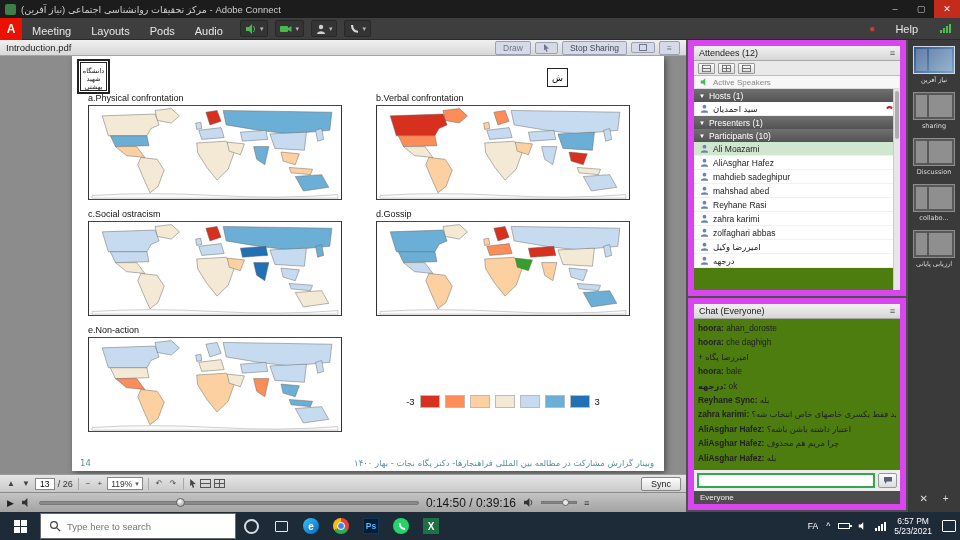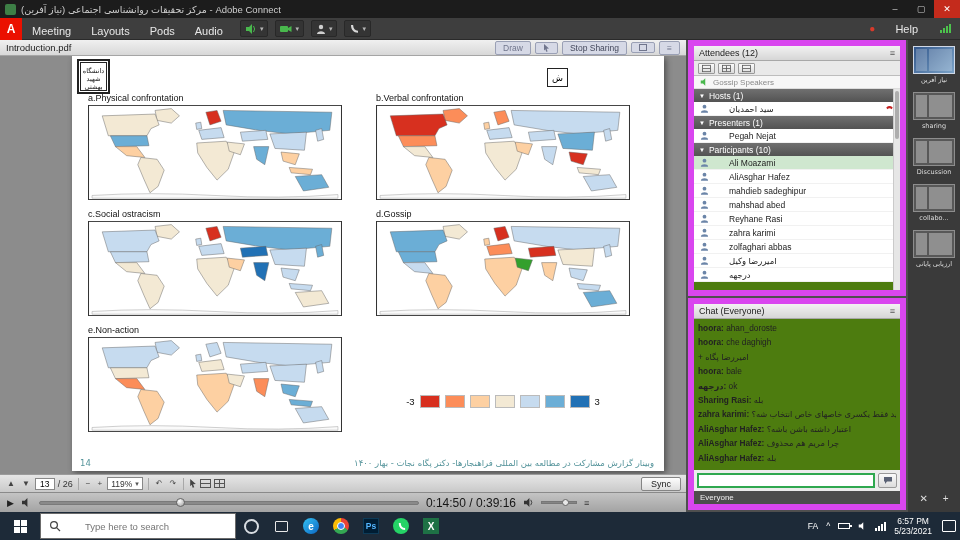--- a/index.html
+++ b/index.html
@@ -77,21 +77,21 @@
 .chat-pod{left:688px;top:298px;width:218px;height:212px}
 .pod-header{height:15px;background:linear-gradient(#f2f2f2,#d6d6d6);border-bottom:1px solid #a8a8a8;display:flex;align-items:center;padding:0 5px;color:#222;font-size:9px;flex:none}
 .pod-menu{margin-left:auto;color:#555;font-size:9px}
 .att-toolbar{height:15px;background:#e9e9e9;border-bottom:1px solid #bdbdbd;display:flex;align-items:center;gap:3px;padding:0 4px;flex:none}
 .tb-btn{width:17px;height:11px;background:linear-gradient(#fbfbfb,#dcdcdc);border:1px solid #999;border-radius:1px;display:flex;align-items:center;justify-content:center}
 .tb-btn .grid-ico{transform:scale(.8)}
 .active-speakers{height:13px;display:flex;align-items:center;gap:4px;padding:0 6px;color:#8a8a8a;font-size:8px;border-bottom:1px solid #ddd;background:#f7f7f7;flex:none}
 .att-list{flex:1;overflow:hidden;position:relative}
 .att-section{height:13px;background:linear-gradient(#707070,#535353);color:#fff;font-size:8.5px;display:flex;align-items:center;gap:4px;padding:0 5px}
 .att-section .caret{font-size:6px}
-.att-row{height:14px;display:flex;align-items:center;gap:20px;padding:0 6px;color:#222;font-size:8.5px;border-bottom:1px solid #f1f1f1;background:#fff}
+.att-row{height:14px;display:flex;align-items:center;gap:4px;padding:0 6px;color:#222;font-size:8.5px;border-bottom:1px solid #f1f1f1;background:#fff}
 .att-row.hl{background:#cfe7cf}
 .att-row .phone-red{margin-left:auto}
 .scrollbar{position:absolute;right:0;top:0;bottom:0;width:7px;background:#e6e6e6;border-left:1px solid #cacaca}
 .scroll-thumb{position:absolute;top:2px;left:1px;width:4px;height:48px;background:#adadad;border-radius:2px}
 
 .chat-msgs{flex:1;overflow:hidden;padding:2px 4px;font-size:8.3px;line-height:14.4px;color:#222}
 .chat-row{white-space:nowrap;overflow:hidden}
 .chat-row b{font-weight:bold}
 .chat-input-row{height:21px;display:flex;align-items:center;gap:3px;padding:2px 3px;background:#ececec;flex:none}
 .chat-input{flex:1;height:15px;border:2px solid #2fa84f;background:#fff;font-family:inherit;font-size:8.5px;padding:0 2px}
@@ -106,21 +106,21 @@
 .layout-item.video .thumb{background:linear-gradient(135deg,#33578b,#7ba3c8);border-color:#cfd8e6}
 .layout-item.video .thumb i{background:rgba(255,255,255,.22)}
 .layout-label{font-size:6.5px;color:#ddd;max-width:50px;text-align:center;white-space:nowrap;overflow:hidden;font-family:"DejaVu Sans",sans-serif}
 .strip-bottom{margin-top:auto;display:flex;gap:15px;color:#ddd;font-size:10px;padding-bottom:8px}
 
 
 .taskbar{position:absolute;left:0;top:512px;width:960px;height:28px;background:#1d2a38;display:flex;align-items:center;color:#fff;z-index:40}
 .start{width:40px;height:100%;display:flex;align-items:center;justify-content:center}
 .win-logo{display:grid;grid-template-columns:6px 6px;grid-template-rows:6px 6px;gap:1px}
 .win-logo i{background:#fff;display:block}
-.search-box{width:196px;height:26px;background:#fff;display:flex;align-items:center;gap:24px;padding:0 8px;color:#555;font-size:9.5px;border:1px solid #6b6b6b}
+.search-box{width:196px;height:26px;background:#fff;display:flex;align-items:center;gap:6px;padding:0 8px;color:#555;font-size:9.5px;border:1px solid #6b6b6b}
 .tb-ico{width:26px;height:26px;display:flex;align-items:center;justify-content:center;margin:0 2px}
 .ico-cortana{width:15px;height:15px;border:2px solid #d8dde2;border-radius:50%}
 .ico-taskview{width:13px;height:11px;border:1.5px solid #e8e8e8;border-radius:1px}
 .ico-edge{width:16px;height:16px;border-radius:50%;background:linear-gradient(135deg,#35c3f3,#0b66c3);color:#fff;font-weight:bold;font-size:10px;display:flex;align-items:center;justify-content:center}
 .ico-chrome{width:16px;height:16px;border-radius:50%;background:conic-gradient(#ea4335 0 33%,#34a853 0 66%,#fbbc05 0 100%);position:relative}
 .ico-chrome::after{content:"";position:absolute;inset:4px;background:#4285f4;border:1.5px solid #fff;border-radius:50%}
 .ico-ps{width:16px;height:16px;background:#001d33;border:1px solid #0d3a57;color:#54b6ff;font-weight:bold;font-size:8.5px;display:flex;align-items:center;justify-content:center}
 .ico-wa{width:16px;height:16px;border-radius:50%;background:#25d366;display:flex;align-items:center;justify-content:center}
 .ico-xl{width:16px;height:16px;background:#1e7145;color:#fff;font-weight:bold;font-size:10px;display:flex;align-items:center;justify-content:center}
 .tray{margin-left:auto;display:flex;align-items:center;gap:8px;padding-right:4px;font-size:8.5px}
@@ -421,48 +421,41 @@
           <span class="grid-ico v"></span>
         </span>
       <span class="tb-btn">
           <span class="grid-ico"></span>
         </span>
     </div>
     <div class="active-speakers">
       <svg width="9" height="8" viewBox="0 0 12 10">
           <polygon points="1,3 4,3 7,0 7,10 4,7 1,7" fill="#49b84d"></polygon>
         </svg>
-      <span>Gossip Speakers</span>
+      <span>Active Speakers</span>
     </div>
     <div class="att-list">
 
     <div class="att-section">
           <span class="caret">▼</span>
           <span>Hosts (1)</span>
         </div>
         <div class="att-row">
           <svg width="9" height="9" viewBox="0 0 10 10">
             <circle cx="5" cy="3" r="2.1" fill="#6b85a8"></circle>
             <path d="M1,9.6 C1,6.2 9,6.2 9,9.6 Z" fill="#6b85a8"></path>
           </svg>
           <span class="att-name">سید احمدیان</span>
           <svg class="phone-red" width="9" height="8" viewBox="0 0 10 10">
             <path d="M1,3 Q5,-0.5 9,3 L7.8,5.2 Q5,3.2 2.2,5.2 Z" fill="#c42222"></path>
           </svg>
         </div>
         <div class="att-section">
           <span class="caret">▼</span>
           <span>Presenters (1)</span>
-        </div>
-        <div class="att-row">
-          <svg width="9" height="9" viewBox="0 0 10 10">
-            <circle cx="5" cy="3" r="2.1" fill="#6b85a8"></circle>
-            <path d="M1,9.6 C1,6.2 9,6.2 9,9.6 Z" fill="#6b85a8"></path>
-          </svg>
-          <span class="att-name">Pegah Nejat</span>
         </div>
         <div class="att-section">
           <span class="caret">▼</span>
           <span>Participants (10)</span>
         </div>
         <div class="att-row hl">
           <svg width="9" height="9" viewBox="0 0 10 10">
             <circle cx="5" cy="3" r="2.1" fill="#6b85a8"></circle>
             <path d="M1,9.6 C1,6.2 9,6.2 9,9.6 Z" fill="#6b85a8"></path>
           </svg>
@@ -540,21 +533,21 @@
         <div class="chat-row"><b>hoora:</b> <span>ahan_doroste</span></div>
 
         <div class="chat-row"><b>hoora:</b> <span>che daghigh</span></div>
 
         <div class="chat-row"><b></b> <span>+ امیررضا پگاه</span></div>
 
         <div class="chat-row"><b>hoora:</b> <span>bale</span></div>
 
         <div class="chat-row"><b>درجهه:</b> <span>ok</span></div>
 
-        <div class="chat-row"><b>Sharing Rasi:</b> <span>بله</span></div>
+        <div class="chat-row"><b>Reyhane Sync:</b> <span>بله</span></div>
 
         <div class="chat-row"><b>zahra karimi:</b> <span>بس برای این هدف باید فقط یکسری خاصهای خاص انتخاب شه؟</span></div>
 
         <div class="chat-row"><b>AliAsghar Hafez:</b> <span>اعتبار داشته باشن باشه؟</span></div>
 
         <div class="chat-row"><b>AliAsghar Hafez:</b> <span>چرا مریم هم محذوف</span></div>
 
         <div class="chat-row"><b>AliAsghar Hafez:</b> <span>بله</span></div>
 
 

